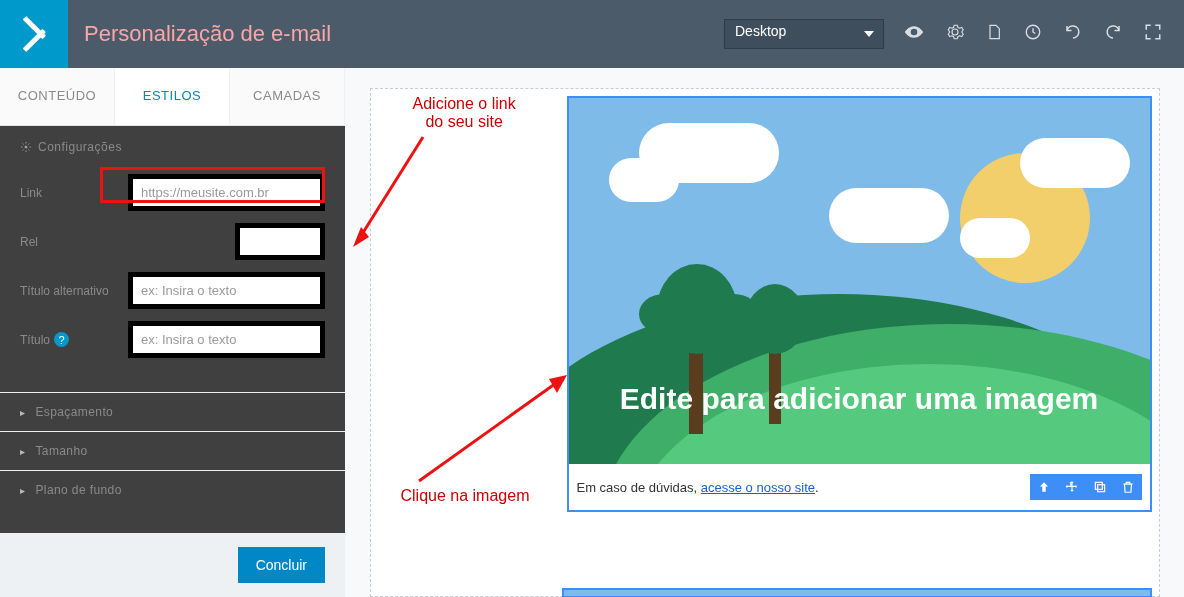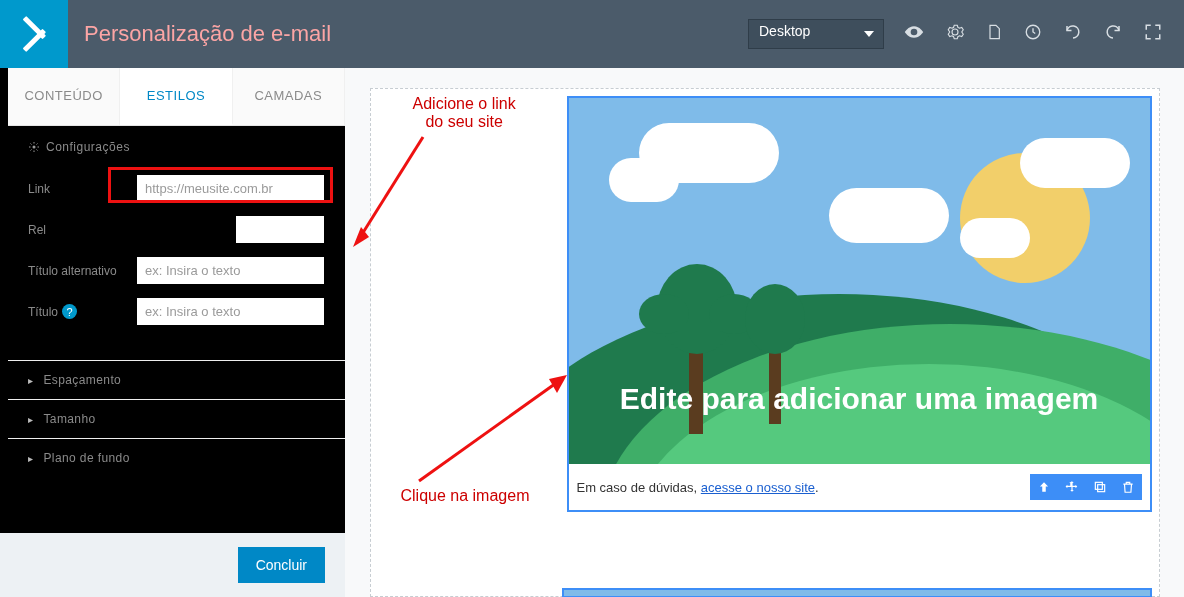--- a/index.html
+++ b/index.html
@@ -3,41 +3,41 @@
 <meta charset="utf-8">
 <style>
   * { box-sizing: border-box; margin: 0; padding: 0; font-family: Arial, Helvetica, sans-serif; }
   body { width: 1184px; height: 597px; background: #fff; overflow: hidden; position: relative; }
 
   
   .topbar { height: 68px; background: #4b5b6a; display: flex; align-items: center; color: #c9d1d8; }
   .logo-tile { width: 68px; height: 68px; background: #0099cc; display: flex; align-items: center; justify-content: center; }
   .title { margin-left: 16px; font-size: 22px; font-weight: 300; color: #fca5a5; }
   .device-select { margin-left: auto; margin-right: 20px; position: relative; }
-  .device-select select { appearance: none; background: #3e4e5c; color: #fff; border: 1px solid #2f3d49; padding: 0 40px 6px 10px; font-size: 14px; width: 136px; height: 30px; margin-left: 36px; }
+  .device-select select { appearance: none; background: #3e4e5c; color: #fff; border: 1px solid #2f3d49; padding: 0 40px 6px 10px; font-size: 14px; width: 160px; height: 30px; margin-left: 36px; }
   .device-select::after { content: ""; position: absolute; right: 10px; top: 12px; border-left: 5px solid transparent; border-right: 5px solid transparent; border-top: 6px solid #fff; pointer-events: none; }
   .top-icons { display: flex; gap: 22px; padding-right: 22px; align-items: center; }
   .top-icons span, .top-icons svg { color: #d8dee3; fill: #d8dee3; cursor: pointer; }
 
   
   .main { display: flex; height: calc(597px - 68px); }
-  .left { width: 345px; background: #000000; position: relative; padding-left: 8px; }
+  .left { width: 345px; background: #404040; position: relative; }
   .right { flex: 1; background: #f8f9fa; display: flex; align-items: flex-start; justify-content: center; padding: 20px 0 0 0; overflow: hidden; }
 
   
   .tabs { display: flex; border-bottom: 1px solid #e5e5e5; }
   .tab { flex: 1; text-align: center; padding: 20px 0; font-size: 13px; color: #8a8a8a; letter-spacing: .5px; cursor: pointer; border-right: 1px solid #f0f0f0; }
   .tab.active { color: #0088c6; border-bottom: 2px solid #fff; background: #fff; position: relative; }
   .tabs .tab:not(.active) { background: #fafafa; }
 
   
   .section-header { padding: 14px 20px; font-size: 12px; color: #8a8a8a; letter-spacing: .5px; display:flex; align-items:center; gap:6px;}
   .form-row { display: flex; align-items: center; padding: 6px 20px; gap: 8px; }
   .form-row label { width: 100px; font-size: 12px; color: #8a8a8a; }
-  .form-row input { flex: 1; border: 1px solid #000000; padding: 6px 8px; font-size: 13px; color: #555; min-width: 0; }
+  .form-row input { flex: 1; border: 5px solid #000000; padding: 6px 8px; font-size: 13px; color: #555; min-width: 0; }
   .form-row input::placeholder { color: #9a9a9a; }
   .form-row.rel input { max-width: 90px; margin-left: auto; }
   .help { display:inline-flex; width:15px; height:15px; border-radius:50%; background:#0099cc; color:#fff; font-size:11px; align-items:center; justify-content:center; margin-left:4px;}
 
   .highlight-red { position: absolute; border: 3px solid #e11; pointer-events: none; }
 
   .accordion { margin-top: 28px; }
   .acc-item { padding: 12px 20px; font-size: 12px; color: #8a8a8a; border-top: 1px solid #eee; letter-spacing: .4px; cursor: pointer; }
   .acc-item::before { content: "▸"; color: #bbb; margin-right: 10px; font-size: 10px; }
 

